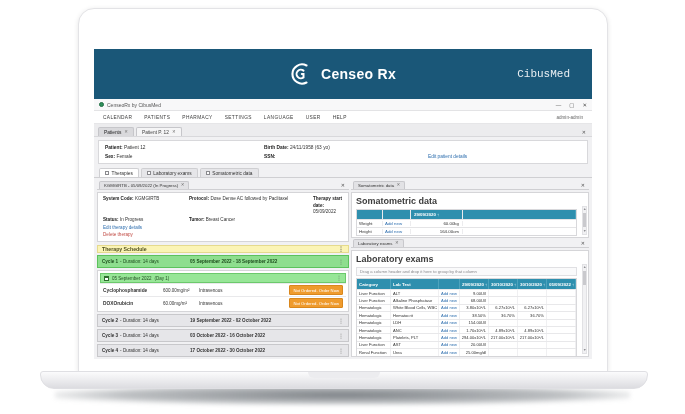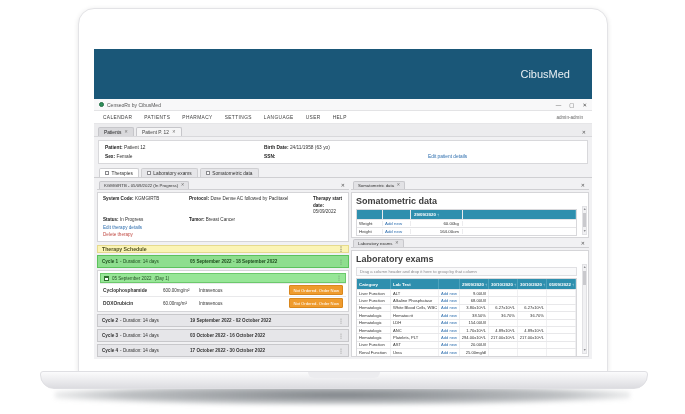--- a/index.html
+++ b/index.html
@@ -18,21 +18,21 @@
   .laptop-screen { position:absolute; left:78px; top:8px; width:530px; height:365px;
     background:#ffffff; border:1px solid #e3e3e6; border-radius:16px 16px 2px 2px;
     box-shadow:0 1px 5px rgba(0,0,0,.10); z-index:2; overflow:hidden; }
 
   
   .banner { position:absolute; left:15px; top:40px; width:498px; height:50px;
     background:#1a5778; display:flex; align-items:center; justify-content:center; }
   .logo { display:flex; align-items:center; gap:7px; }
   .logo-text { color:#fff; font-size:14px; font-weight:bold; letter-spacing:.3px; }
   .banner-brand { position:absolute; right:22px; top:50%; transform:translateY(-50%);
-    color:#e9eff3; font-size:11px; }
+    color:#e9eff3; font-size:11px;font-family:Liberation Mono, monospace; }
 
   
   .app { position:absolute; left:15px; top:90px; width:498px; height:260px;
     background:#f1f1f3; display:flex; flex-direction:column; color:#333; overflow:hidden; }
 
   .titlebar { height:12px; background:#f8f8f9; border-bottom:1px solid #e3e3e5;
     display:flex; align-items:center; padding:0 5px; gap:3px; flex:0 0 auto; }
   .title-icon { width:5px; height:5px; border-radius:50%; background:#2f8f5b; border:1px solid #1f6e42; }
   .title-text { font-size:5px; color:#555; flex:1; }
   .win-controls { display:flex; gap:8px; color:#555; font-size:5.5px; }
@@ -137,20 +137,27 @@
 <body>
 
 <div class="base-shadow"></div>
 <div class="laptop-base">
   <div class="base-notch"></div>
 </div>
 
 <div class="laptop-screen">
 
   <div class="banner">
+    <div class="logo">
+      <svg width="24" height="24" viewBox="0 0 24 24">
+        <path d="M16.5 3.5 A9.6 9.6 0 1 0 16.5 20.5" fill="none" stroke="#ffffff" stroke-width="2.1" stroke-linecap="round"></path>
+        <path d="M13.5 8.6 A4.3 4.3 0 1 0 13.5 15.4 L13.5 12 L11.8 12" fill="none" stroke="#ffffff" stroke-width="2.0" stroke-linecap="round"></path>
+      </svg>
+      <span class="logo-text">Censeo Rx</span>
+    </div>
     <span class="banner-brand">CibusMed</span>
   </div>
 
   <div class="app">
 
     <div class="titlebar">
       <span class="title-icon"></span>
       <span class="title-text">CenseoRx by CibusMed</span>
       <span class="win-controls">
         <span>—</span>

